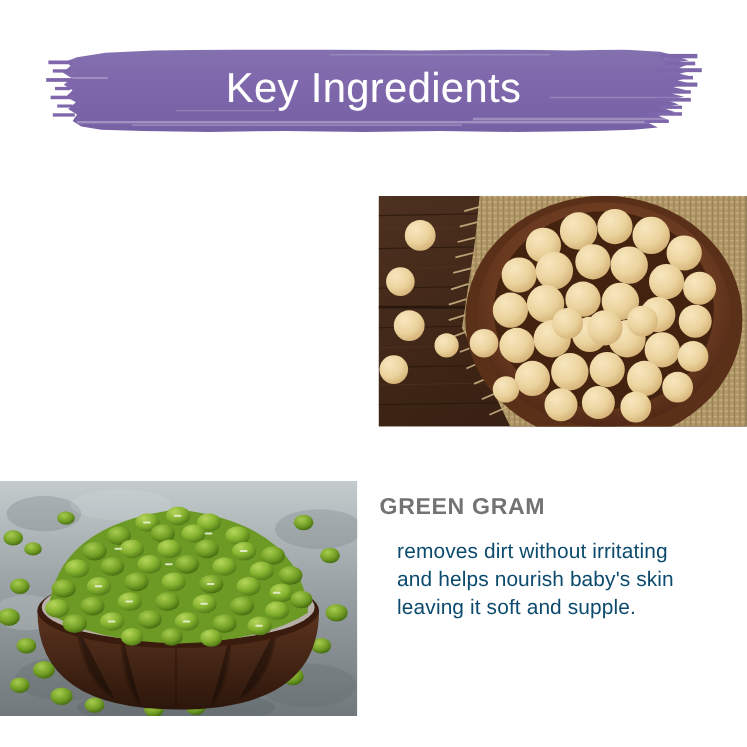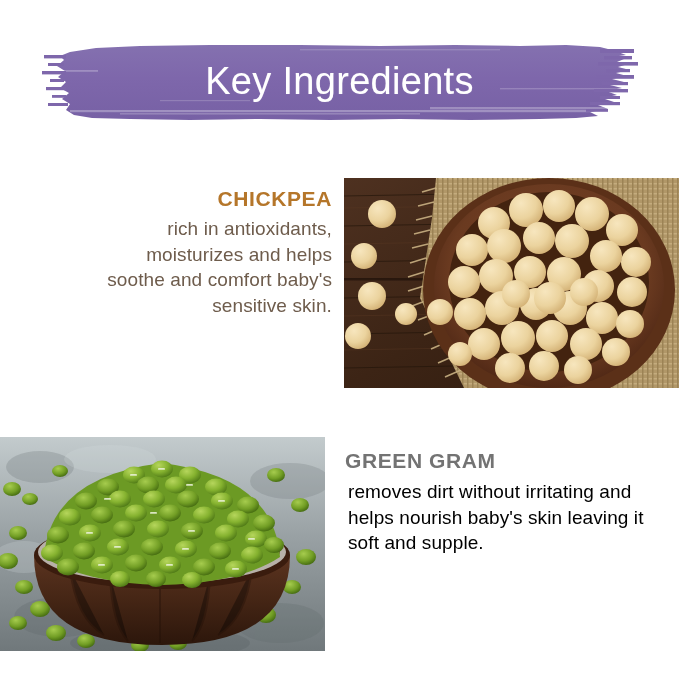--- a/index.html
+++ b/index.html
@@ -48,22 +48,22 @@
   }
   .greengram-text{
     position:absolute;left:345px;top:448px;width:310px;
     text-align:left;
   }
   .greengram-title{
     color:#737373;font-size:21px;font-weight:700;letter-spacing:0.6px;
     line-height:25px;margin:0 0 6px 0;
   }
   .greengram-body{
-    color:#000000;font-size:19px;font-weight:400;line-height:25.5px;
-    margin:3px;letter-spacing:0.1px;
+    color:#0c4a6e;font-size:19px;font-weight:400;line-height:25.5px;
+    margin:16px;letter-spacing:0.1px;
   }
 
   svg{display:block;}
 </style>
 </head>
 <body>
 
 <div class="page">
 
   <div class="banner-wrap">
@@ -121,24 +121,20 @@
         <rect x="50" y="79" width="14" height="3.0"></rect>
         <rect x="46" y="87" width="20" height="3.2"></rect>
         <rect x="52" y="95" width="14" height="2.8"></rect>
         <rect x="48" y="103" width="20" height="3.0"></rect>
       </g>
     </svg>
 
     <div class="banner-title">Key Ingredients</div>
   </div>
 
-  <div class="chickpea-text">
-    <div class="chickpea-title">CHICKPEA</div>
-    <div class="chickpea-body">rich in antioxidants, moisturizes and helps soothe and comfort baby's sensitive skin.</div>
-  </div>
 
   <div class="photo-chickpea">
     <svg width="335" height="210" viewBox="0 0 335 210">
       <defs>
         <linearGradient id="woodG" x1="0" y1="0" x2="1" y2="1">
           <stop offset="0%" stop-color="#4E3120"></stop>
           <stop offset="50%" stop-color="#3C2415"></stop>
           <stop offset="100%" stop-color="#2E1A0D"></stop>
         </linearGradient>
         <radialGradient id="bowlG" cx="50%" cy="42%" r="62%">

